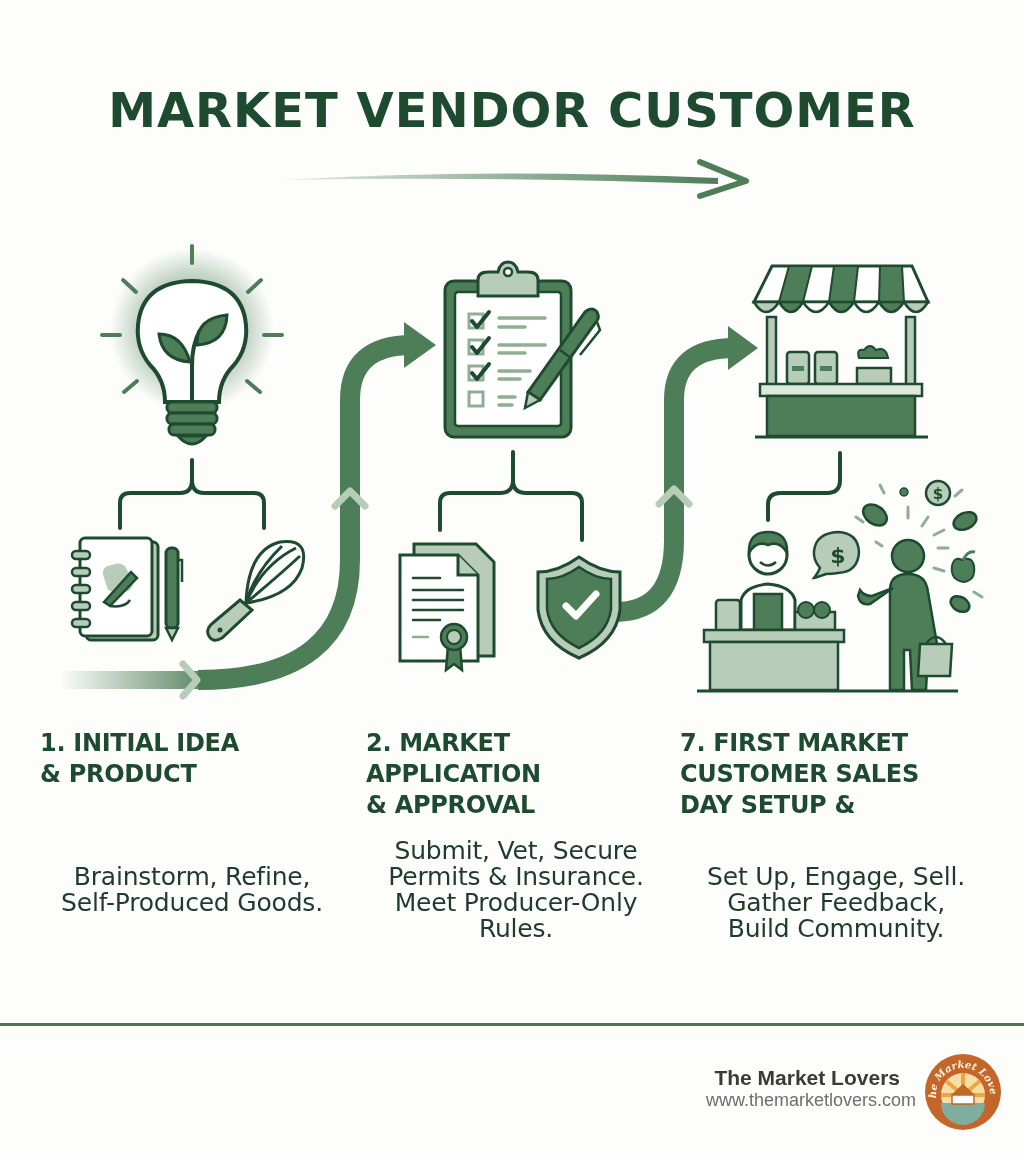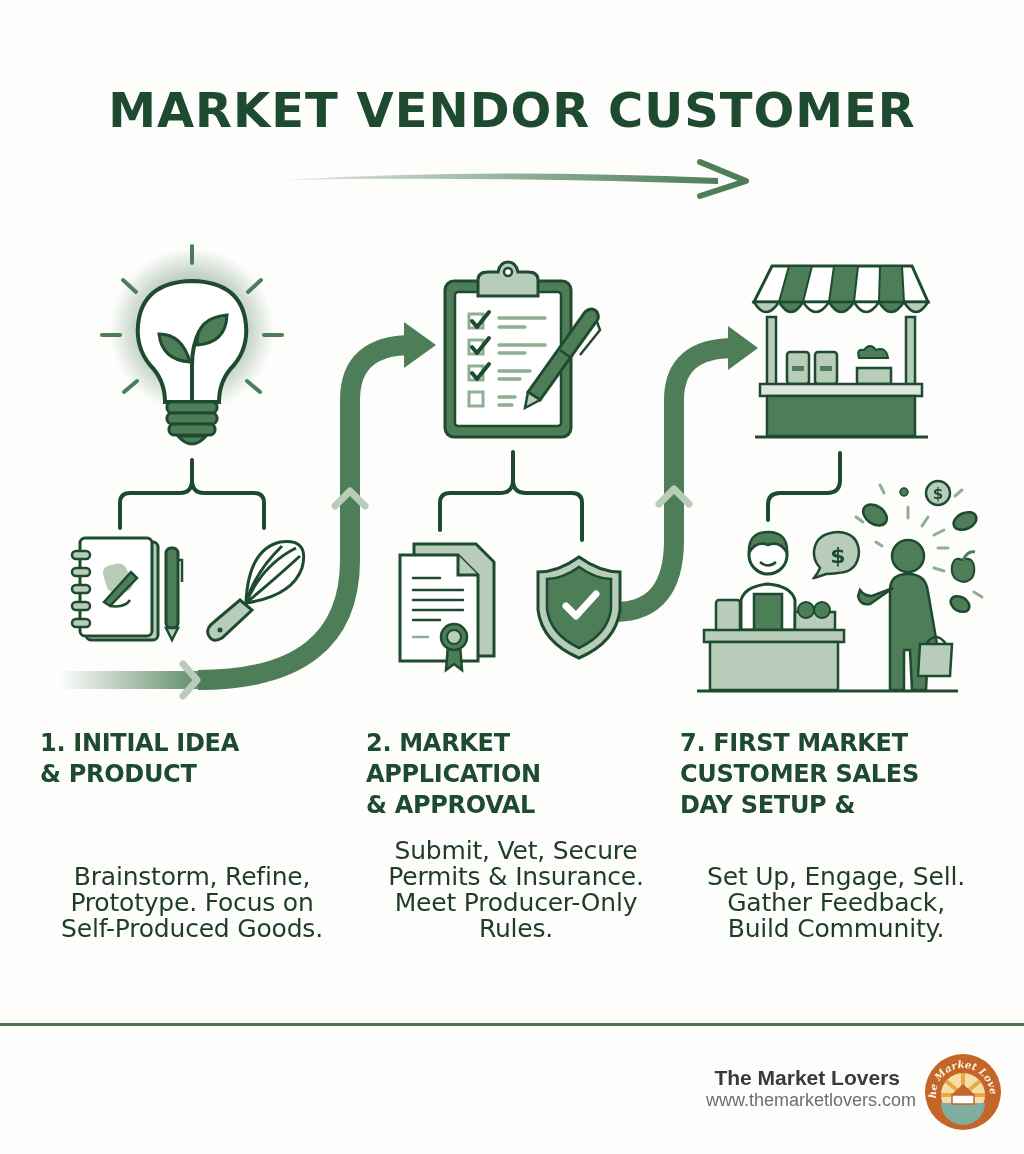--- a/index.html
+++ b/index.html
@@ -255,21 +255,20 @@
     <line x1="697" y1="691" x2="958" y2="691" stroke="#1e4a30" stroke-width="3"></line>
   </g>
 </svg>
 
 <div class="step-title" style="left:40px; top:728px; width:304px;">
   <div>1. INITIAL IDEA</div>
   <div>&amp; PRODUCT</div>
 </div>
 <div class="step-desc" style="left:40px; top:864px; width:304px;">
   <div>Brainstorm, Refine,</div>
-  <div>Prototype. Focus on</div>
   <div>Self-Produced Goods.</div>
 </div>
 
 <div class="step-title" style="left:366px; top:728px; width:300px;">
   <div>2. MARKET</div>
   <div>APPLICATION</div>
   <div>&amp; APPROVAL</div>
 </div>
 <div class="step-desc" style="left:366px; top:838px; width:300px;">
   <div>Submit, Vet, Secure</div>

